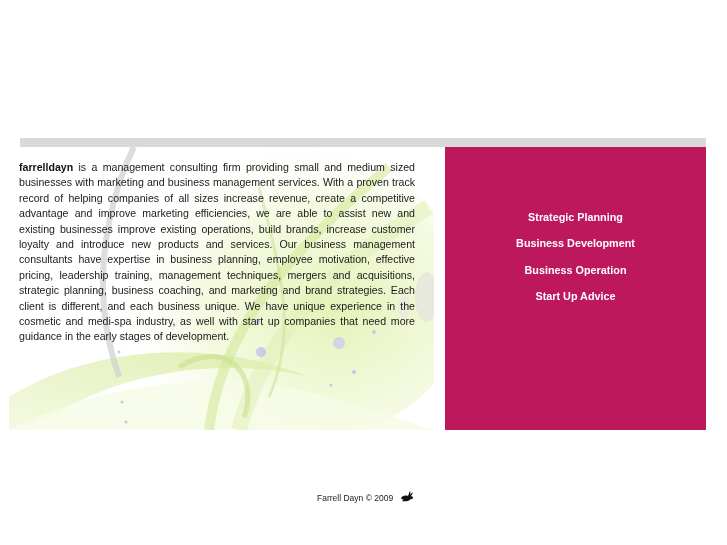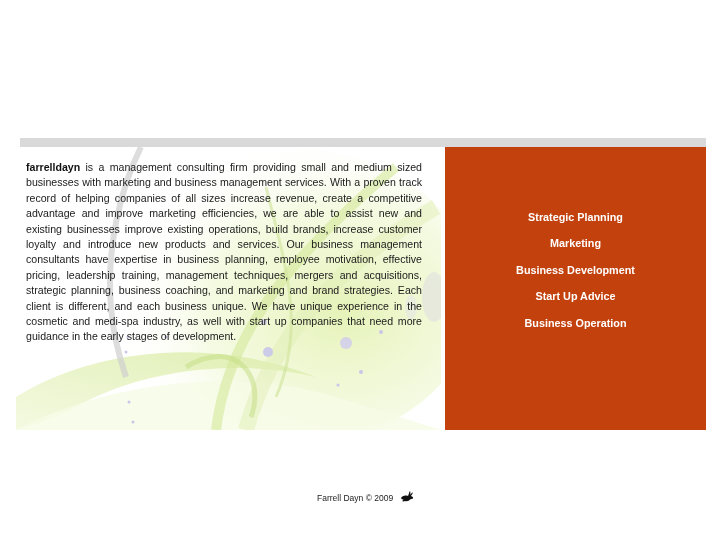--- a/index.html
+++ b/index.html
@@ -17,21 +17,21 @@
   .top-bar {
     position: absolute;
     left: 20px;
     top: 138px;
     width: 686px;
     height: 9px;
     background: #d9d9d9;
   }
   .content-area {
     position: absolute;
-    left: 16px;
+    left: 9px;
     top: 147px;
     width: 425px;
     height: 339px;
     overflow: hidden;
     background: #ffffff;
   }
   .bg-art {
     position: absolute;
     left: 0;
     top: 0;
@@ -52,21 +52,21 @@
   .intro-text b {
     font-weight: bold;
     color: #111;
   }
   .side-panel {
     position: absolute;
     left: 445px;
     top: 147px;
     width: 261px;
     height: 283px;
-    background: #c2410c;
+    background: #be185d;
   }
   .menu {
     position: absolute;
     left: 0;
     top: 60px;
     width: 100%;
     margin: 0;
     padding: 0;
     list-style: none;
   }
@@ -151,24 +151,23 @@
 
     <ellipse cx="418" cy="150" rx="12" ry="25" fill="#e0e0e0" opacity="0.6"></ellipse>
     <ellipse cx="395" cy="160" rx="6" ry="12" fill="#e6e6e6" opacity="0.6"></ellipse>
   </svg>
   <p class="intro-text"><b>farrelldayn</b><span> is a management consulting firm providing small and medium sized businesses with marketing and business management services. With a proven track record of helping companies of all sizes increase revenue, create a competitive advantage and improve marketing efficiencies, we are able to assist new and existing businesses improve existing operations, build brands, increase customer loyalty and introduce new products and services. Our business management consultants have expertise in business planning, employee motivation, effective pricing, leadership training, management techniques, mergers and acquisitions, strategic planning, business coaching, and marketing and brand strategies. Each client is different, and each business unique. We have unique experience in the cosmetic and medi-spa industry, as well with start up companies that need more guidance in the early stages of development.</span></p>
 </div>
 
 <div class="side-panel">
   <ul class="menu">
     <li><a>Strategic Planning</a></li>
-    <li><a>Marketing</a></li>
     <li><a>Business Development</a></li>
+    <li><a>Business Operation</a></li>
     <li><a>Start Up Advice</a></li>
-    <li><a>Business Operation</a></li>
   </ul>
 </div>
 
 <div class="footer">
   <div class="footer-inner">
     <span>Farrell Dayn © 2009</span>
     <svg class="rabbit" viewBox="0 0 14 12" xmlns="http://www.w3.org/2000/svg">
       <path d="M1,8 C2,6 5,5 8,6 C9,4 9,2 10,1 C10.5,2 10.5,3.5 10,5 C11,3.5 12,2.5 13,2.5 C12.5,4 11.5,5 11,6 C12.5,6.5 13.5,7.5 13,8.5 C12,9 11,9 10,9.5 C9,11 7,11.5 5,11 C4,11.5 3,11.5 2,11 C3,10.5 3.5,10 3.5,9.5 C2.5,9.5 1.5,9 1,8 Z" fill="#111"></path>
     </svg>
   </div>

